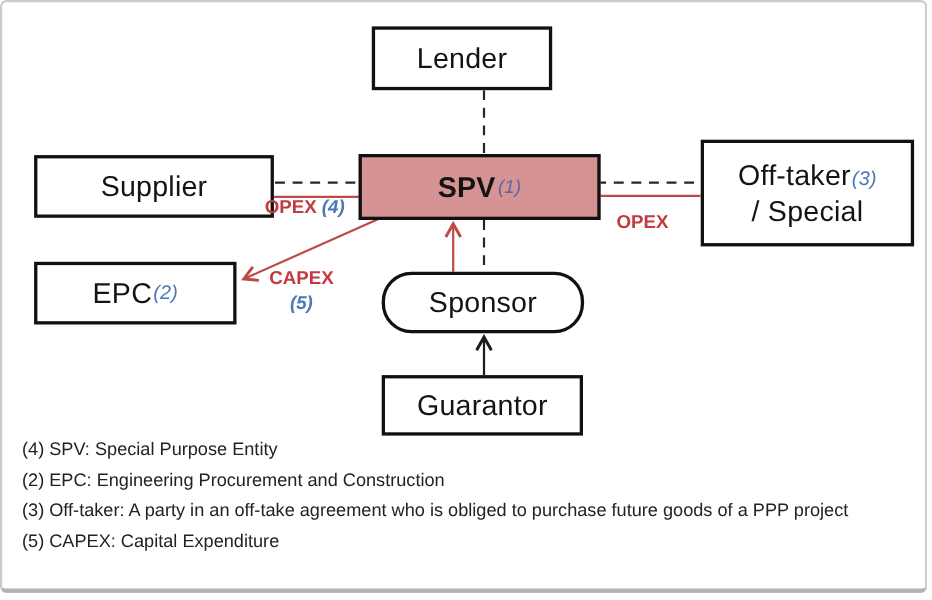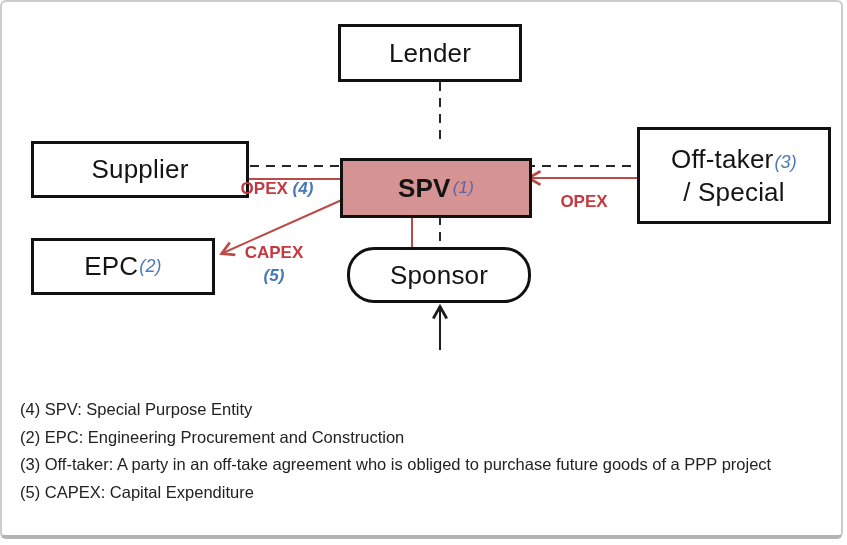--- a/index.html
+++ b/index.html
@@ -31,23 +31,23 @@
     border: 3px solid #111111;
     display: flex;
     align-items: center;
     justify-content: center;
     font-size: 26px;
     color: #141414;
     letter-spacing: 0.2px;
     box-sizing: border-box;
     text-align: center;
   }
-  #box-lender    { left: 336px; top: 22px;  width: 184px; height: 58px; }
+  #box-lender    { left: 336px; top: 22px;  width: 164px; height: 58px; }
   #box-supplier  { left: 29px;  top: 139px; width: 218px; height: 57px; }
-  #box-spv       { left: 338px; top: 138px; width: 192px; height: 60px; background: #d59393; margin-top: 18px; }
+  #box-spv       { left: 324px; top: 138px; width: 220px; height: 60px; background: #d59393; }
   #box-epc       { left: 29px;  top: 236px; width: 184px; height: 57px; }
   #box-offtaker  { left: 635px; top: 125px; width: 194px; height: 97px; line-height: 1.25; }
   #box-sponsor   { left: 345px; top: 245px; width: 184px; height: 56px; border-radius: 27px; }
   #box-guarantor { left: 345px; top: 339px; width: 183px; height: 55px; }
   .spv-name { font-weight: 700; font-size: 26px; color: #141414; }
   .ref-blue {
     font-style: italic;
     color: #4a79b5;
     font-size: 18px;
     margin-left: 1px;
@@ -139,20 +139,23 @@
     <div>
       <span>Off-taker</span><span class="ref-blue">(3)</span><br>
       <span>/ Special</span>
     </div>
   </div>
 
   <div class="box" id="box-sponsor">
     <span>Sponsor</span>
   </div>
 
+  <div class="box" id="box-guarantor">
+    <span>Guarantor</span>
+  </div>
 
   <div class="edge-label" id="lbl-opex-left">
     <span class="edge-red">OPEX</span>
     <span class="edge-ref">(4)</span>
   </div>
 
   <div class="edge-label" id="lbl-capex">
     <span class="edge-red">CAPEX</span><br>
     <span class="edge-ref">(5)</span>
   </div>

